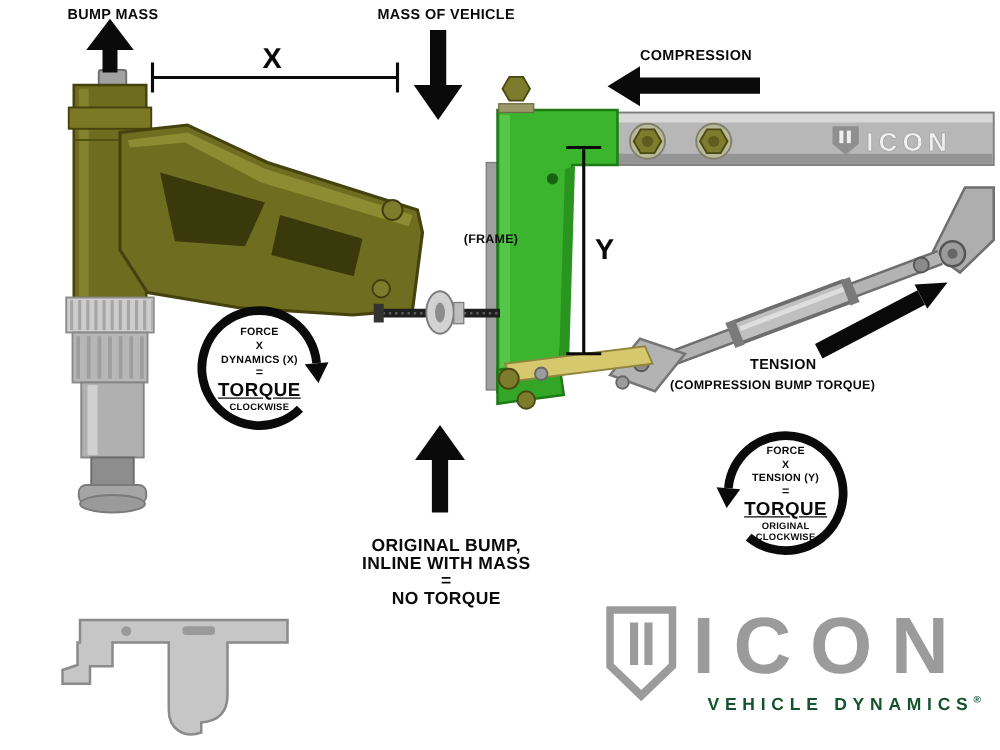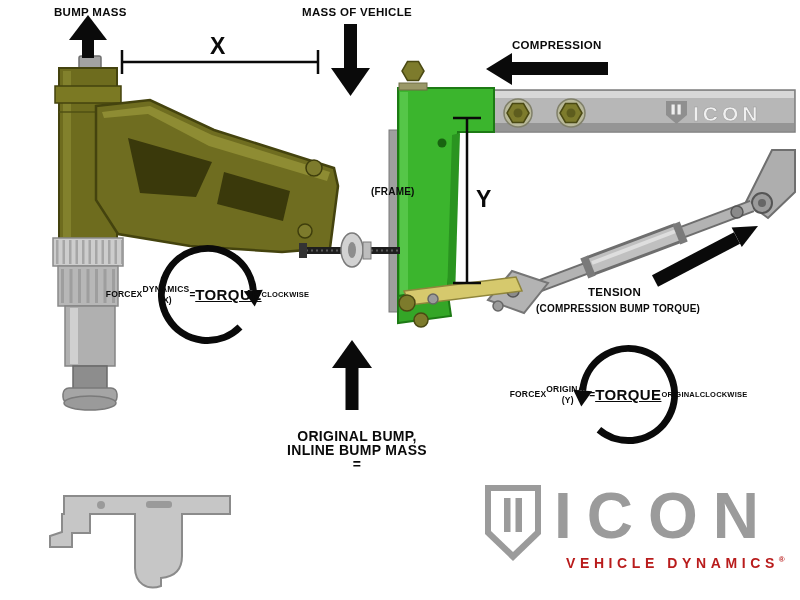--- a/index.html
+++ b/index.html
@@ -9,31 +9,31 @@
   .canvas > svg { position:absolute; left:0; top:0; }
   .lbl { position:absolute; font-weight:700; color:#0a0a0a; white-space:nowrap;
          font-size:11.5px; letter-spacing:0.3px; }
   .lbl.small { font-size:10px; letter-spacing:0.2px; }
   .dimletter { position:absolute; font-weight:700; color:#0a0a0a; font-size:23px; }
   .stack { position:absolute; text-align:center; font-weight:700; font-size:14px;
            line-height:14px; color:#0a0a0a; letter-spacing:0.3px; }
   .torque { position:absolute; width:115px; height:115px; }
   .torque svg { position:absolute; left:0; top:0; }
   .torque .txt { position:absolute; left:0; top:0; width:115px; height:115px;
-                 display:flex; flex-direction:row; align-items:center;
+                 display:flex; flex-direction:column; align-items:center;
                  justify-content:center; font-weight:700; color:#0a0a0a; text-align:center; }
   .t-s   { font-size:8.5px; line-height:11px; letter-spacing:.2px; }
   .t-eq  { font-size:10px;  line-height:11px; }
   .t-big { font-size:15px;  line-height:17px; letter-spacing:.4px;text-decoration:underline; }
   .t-tiny{ font-size:7.5px; line-height:9px;  letter-spacing:.2px; }
   .brand { position:absolute; left:484px; top:484px; display:flex; gap:12px; align-items:flex-start; }
   .brand-col { display:flex; flex-direction:column; }
   .brand-name { font-weight:700; font-size:64px; line-height:64px; letter-spacing:15px;
                 color:#9b9b9b; }
-  .brand-tagline { font-weight:700; font-size:14px; letter-spacing:4.6px; color:#b91c1c;
+  .brand-tagline { font-weight:700; font-size:14px; letter-spacing:4.6px; color:#14532d;
                    margin-top:7px; margin-left:12px; white-space:nowrap; }
   .brand-tagline sup { font-size:8px; letter-spacing:0; }
 </style>
 </head>
 <body>
 
 <div class="canvas">
 
   <svg width="800" height="600" viewBox="0 0 800 600">
 
@@ -178,27 +178,28 @@
       <polygon points="332,368 372,368 352,340"></polygon>
     </g>
   </svg>
 
   <div class="lbl" style="left:54px; top:6px;">BUMP MASS</div>
   <div class="lbl" style="left:302px; top:6px;text-align:center;">MASS OF VEHICLE</div>
   <div class="lbl" style="left:512px; top:39px;text-align:center;">COMPRESSION</div>
   <div class="dimletter" style="left:210px; top:33px;">X</div>
   <div class="dimletter" style="left:476px; top:186px;">Y</div>
   <div class="lbl small" style="left:327px; top:186px;margin-left:44px;">(FRAME)</div>
-  <div class="lbl" style="left:588px; top:286px;">TENSION</div>
+  <div class="lbl" style="left:600px; top:286px;">TENSION</div>
   <div class="lbl small" style="left:536px; top:303px;">(COMPRESSION BUMP TORQUE)</div>
 
   <div class="stack" style="left:277px; top:429px; width:160px;">
     <div>ORIGINAL BUMP,</div>
-    <div>INLINE BUMP MASS</div>
+    <div>INLINE WITH MASS</div>
     <div>=</div>
+    <div>NO TORQUE</div>
   </div>
 
   <div class="torque" style="left:150px; top:237px;">
     <svg width="115" height="115" viewBox="0 0 115 115">
       <path d="M 90 90 A 46 46 0 1 1 103.3 53.5" fill="none" stroke="#0a0a0a" stroke-width="7"></path>
       <polygon points="112.8,52.7 93.8,54.3 104.7,69.4" fill="#0a0a0a"></polygon>
     </svg>
     <div class="txt">
       <div class="t-s">FORCE</div>
       <div class="t-s">X</div>
@@ -210,21 +211,21 @@
   </div>
 
   <div class="torque" style="left:571px; top:337px;">
     <svg width="115" height="115" viewBox="0 0 115 115">
       <path d="M 27.9 92.7 A 46 46 0 1 0 11.7 53.5" fill="none" stroke="#0a0a0a" stroke-width="7"></path>
       <polygon points="2.2,52.7 21.2,54.3 10.3,69.4" fill="#0a0a0a"></polygon>
     </svg>
     <div class="txt">
       <div class="t-s">FORCE</div>
       <div class="t-s">X</div>
-      <div class="t-s">ORIGINAL (Y)</div>
+      <div class="t-s">TENSION (Y)</div>
       <div class="t-eq">=</div>
       <div class="t-big">TORQUE</div>
       <div class="t-tiny">ORIGINAL</div>
       <div class="t-tiny">CLOCKWISE</div>
     </div>
   </div>
 
   <div class="brand">
     <svg width="58" height="78" viewBox="0 0 58 78">
       <path d="M1,1 H57 V50 L29,77 L1,50 Z" fill="#9b9b9b"></path>

